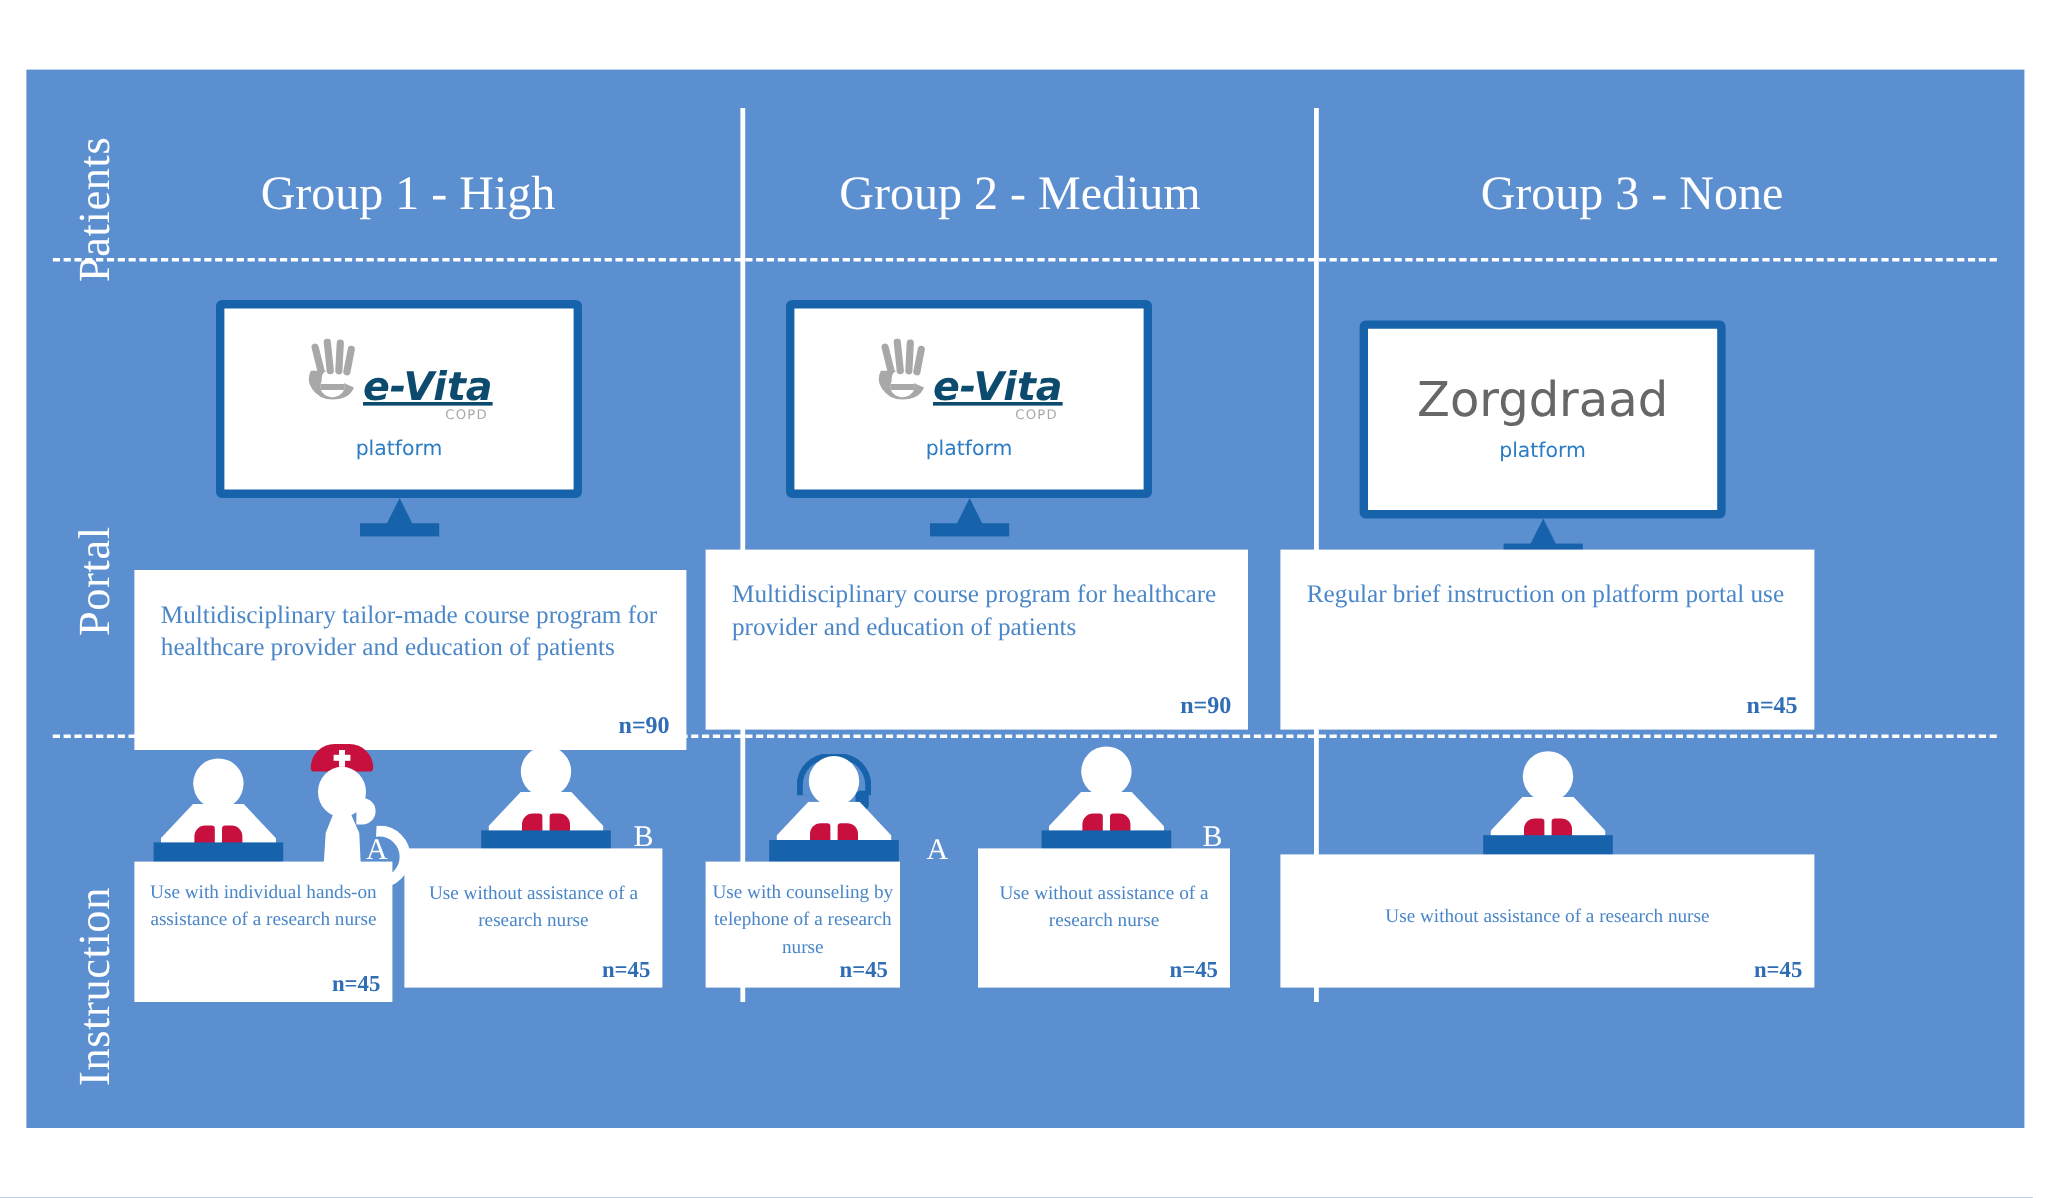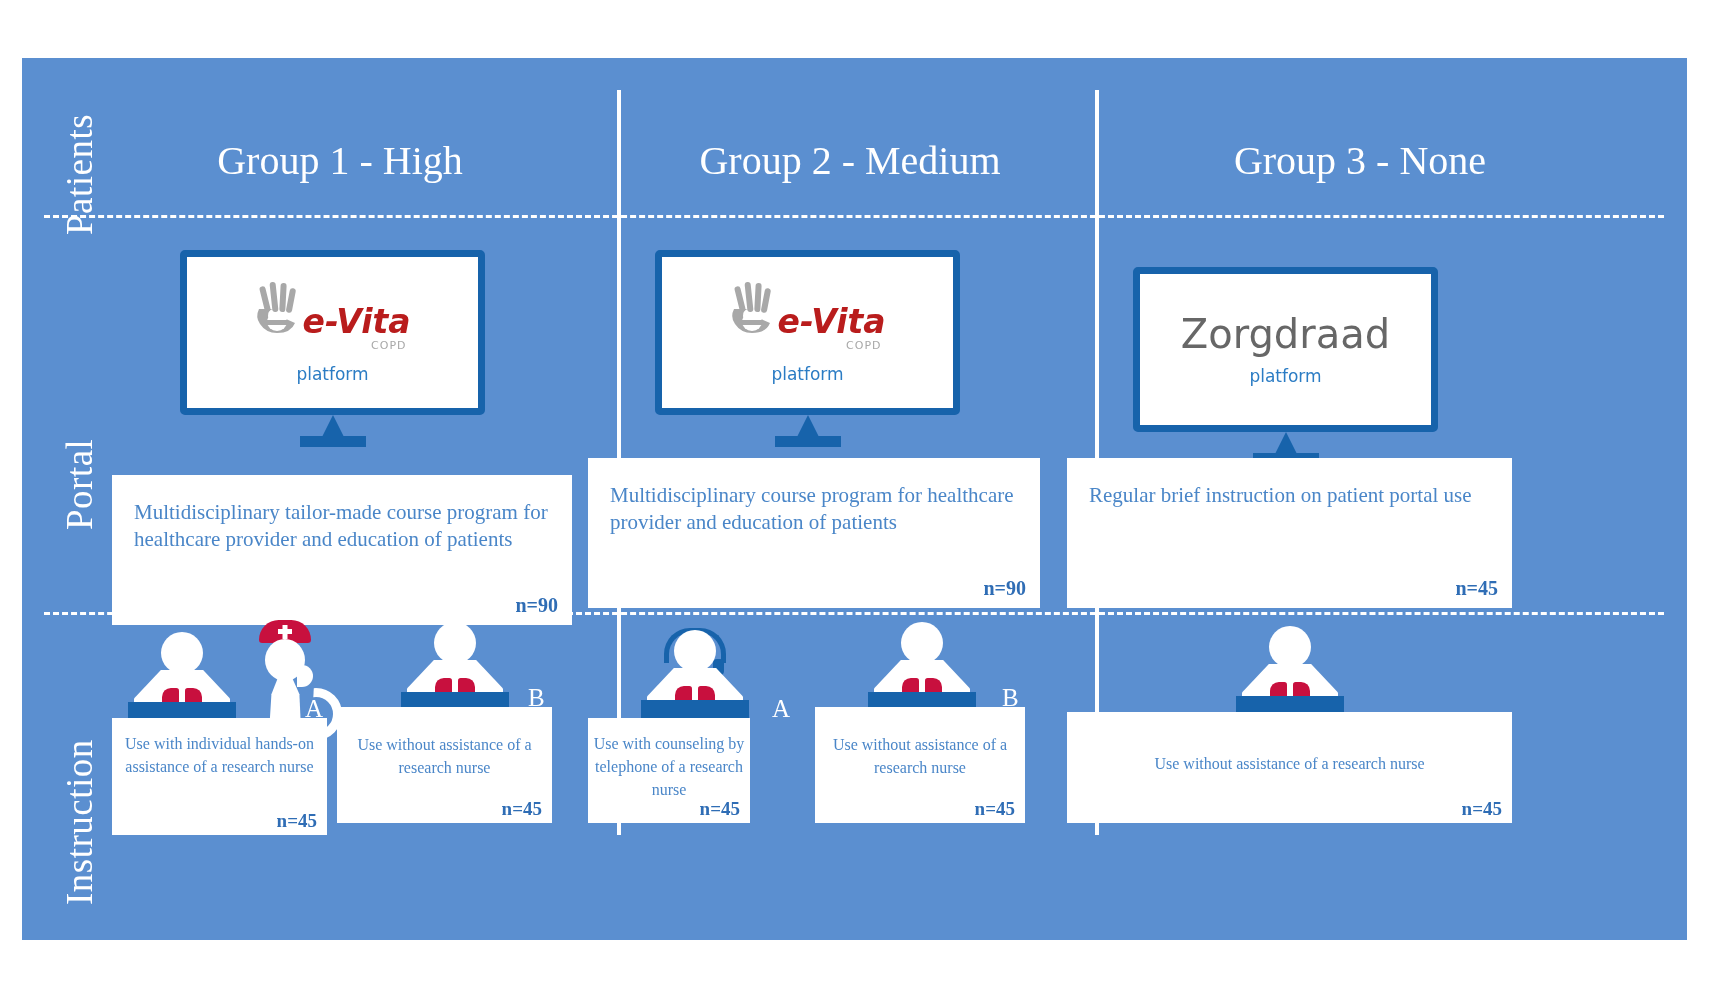--- a/index.html
+++ b/index.html
@@ -79,22 +79,22 @@
   #mon-1{left:180px;top:250px;width:305px;height:165px;}
   #mon-2{left:655px;top:250px;width:305px;height:165px;}
   #mon-3{left:1133px;top:267px;width:305px;height:165px;}
 
   
   .evita{display:flex;flex-direction:column;align-items:center;}
   .evita-row{display:flex;align-items:flex-end;}
   .hand-wrap{position:relative;width:52px;height:56px;}
   .evita-word{
     font-family:"DejaVu Sans", sans-serif;
-    font-style:italic;font-weight:bold;font-size:33px;color:#b91c1c;
-    line-height:1;margin-left:-4px;
+    font-style:italic;font-weight:bold;font-size:33px;color:#0c4a6e;
+    line-height:1;margin-left:-4px;text-decoration:underline;
   }
   .copd{
     font-family:"DejaVu Sans", sans-serif;font-size:11px;color:#a8a8a8;
     letter-spacing:1px;align-self:flex-end;margin-right:4px;margin-top:1px;
   }
   .platform{
     font-family:"DejaVu Sans", sans-serif;font-size:17px;color:#2b7cc4;
     margin-top:12px;
   }
   .zorgdraad{
@@ -319,21 +319,21 @@
 
   <div class="whitebox" id="pbox-1">
     <div class="wb-text pbox-text">Multidisciplinary tailor-made course program for healthcare provider and education of patients</div>
     <div class="n-label">n=90</div>
   </div>
   <div class="whitebox" id="pbox-2">
     <div class="wb-text pbox-text">Multidisciplinary course program for healthcare provider and education of patients</div>
     <div class="n-label">n=90</div>
   </div>
   <div class="whitebox" id="pbox-3">
-    <div class="wb-text pbox-text">Regular brief instruction on patient portal use</div>
+    <div class="wb-text pbox-text">Regular brief instruction on platform portal use</div>
     <div class="n-label">n=45</div>
   </div>
 
   <div class="person-scene" style="left:122px;top:632px;">
     <div class="p-head"></div>
     <div class="p-body"></div>
     <div class="p-lungs"></div>
     <div class="p-mon"></div>
     <div class="p-stand">
         <div class="neck"></div>

